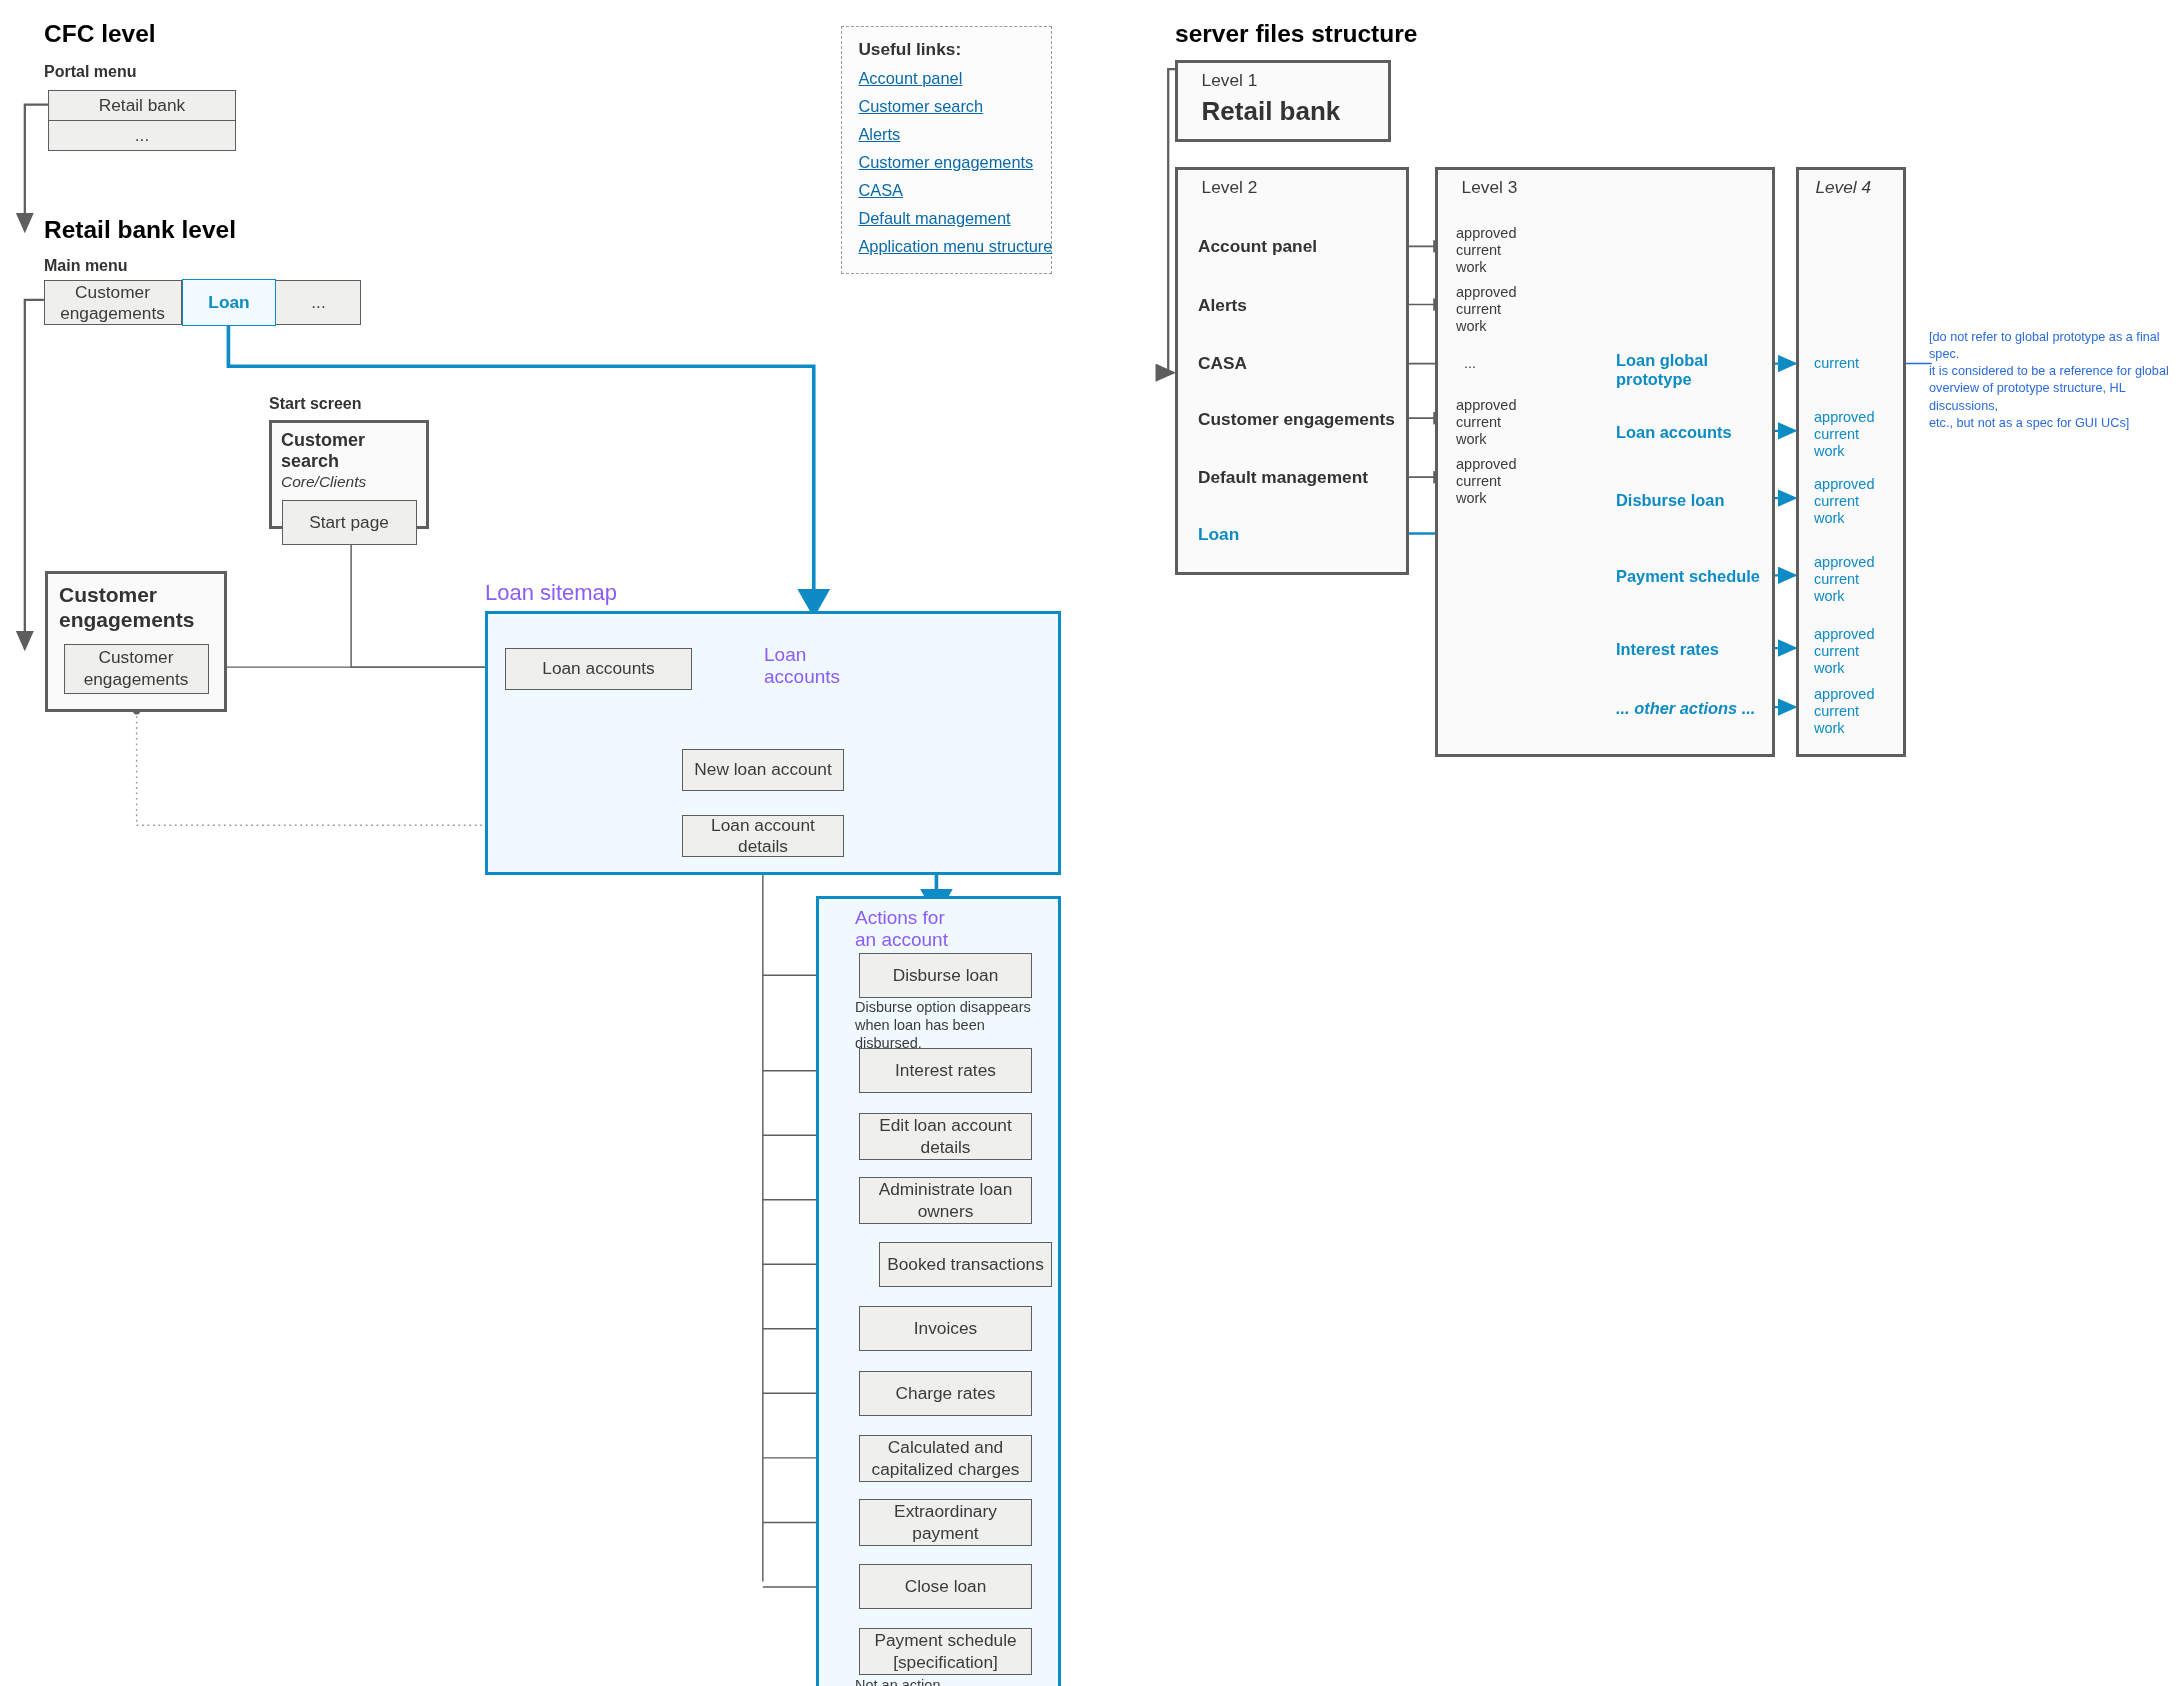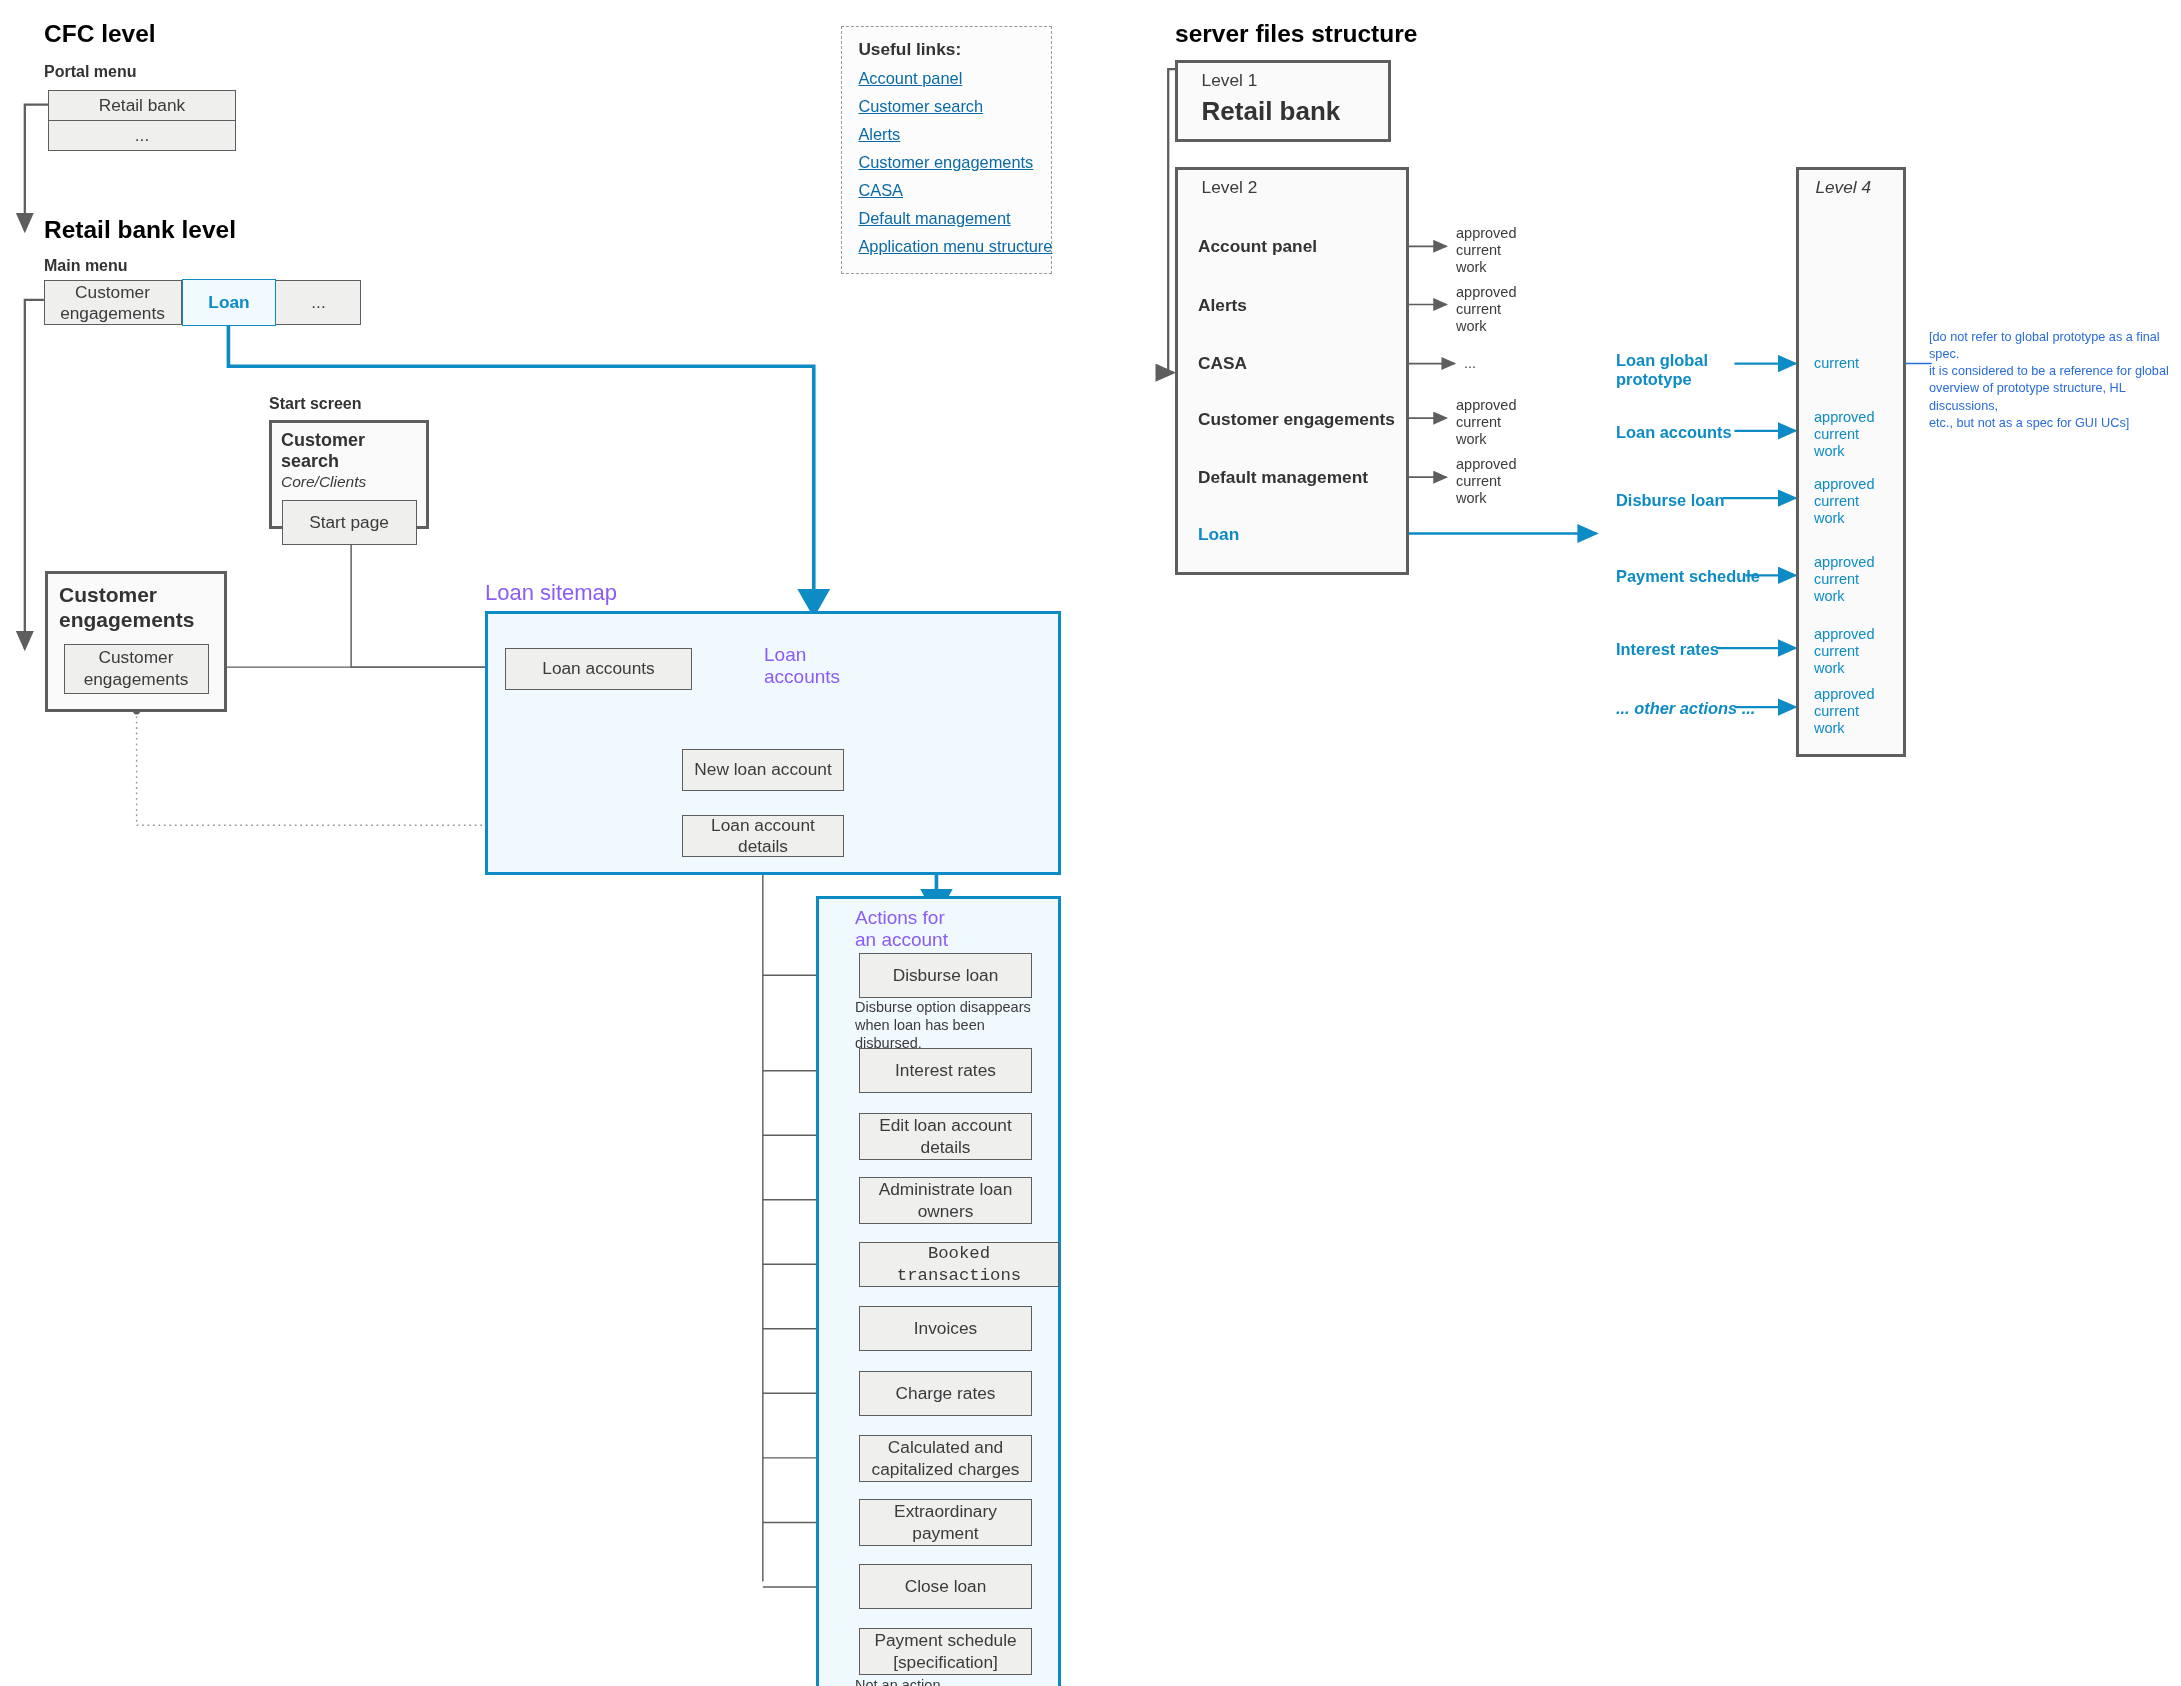--- a/index.html
+++ b/index.html
@@ -200,21 +200,21 @@
 when loan has been disbursed.</div>
 
   <div class="abs node" style="left:859px;top:1048px;width:173px;height:45px;">Interest rates</div>
 
   <div class="abs node" style="left:859px;top:1113px;width:173px;height:47px;white-space:pre-line;">Edit loan account
 details</div>
 
   <div class="abs node" style="left:859px;top:1177px;width:173px;height:47px;white-space:pre-line;">Administrate loan
 owners</div>
 
-  <div class="abs node" style="left:859px;top:1242px;width:200px;height:45px;font-family:Liberation Mono, monospace;">Booked transactions</div>
+  <div class="abs node" style="left:879px;top:1242px;width:173px;height:45px;">Booked transactions</div>
 
   <div class="abs node" style="left:859px;top:1306px;width:173px;height:45px;">Invoices</div>
 
   <div class="abs node" style="left:859px;top:1371px;width:173px;height:45px;">Charge rates</div>
 
   <div class="abs node" style="left:859px;top:1435px;width:173px;height:47px;white-space:pre-line;">Calculated and
 capitalized charges</div>
 
   <div class="abs node" style="left:859px;top:1499px;width:173px;height:47px;white-space:pre-line;">Extraordinary
 payment</div>
@@ -246,20 +246,23 @@
   <div class="abs group-dark" style="left:1175px;top:167px;width:234px;height:408px;">
     <div class="level-label" style="margin:7.3px 0 0 23.6px;">Level 2</div>
   </div>
   <div class="abs lvl2-item" style="left:1198px;top:236px;">Account panel</div>
   <div class="abs lvl2-item" style="left:1198px;top:295px;">Alerts</div>
   <div class="abs lvl2-item" style="left:1198px;top:353px;">CASA</div>
   <div class="abs lvl2-item" style="left:1198px;top:409px;">Customer engagements</div>
   <div class="abs lvl2-item" style="left:1198px;top:467px;">Default management</div>
   <div class="abs lvl2-item blue" style="left:1198px;top:524px;">Loan</div>
 
+  <div class="abs group-dark" style="left:1435px;top:167px;width:340px;height:590px;">
+    <div class="level-label" style="margin:7.3px 0 0 23.6px;">Level 3</div>
+  </div>
 
   <div class="abs status" style="left:1456px;top:225px;">approved
 current
 work</div>
   <div class="abs status" style="left:1456px;top:284px;">approved
 current
 work</div>
   <div class="abs status" style="left:1464px;top:355px;">...</div>
   <div class="abs status" style="left:1456px;top:397px;">approved
 current

